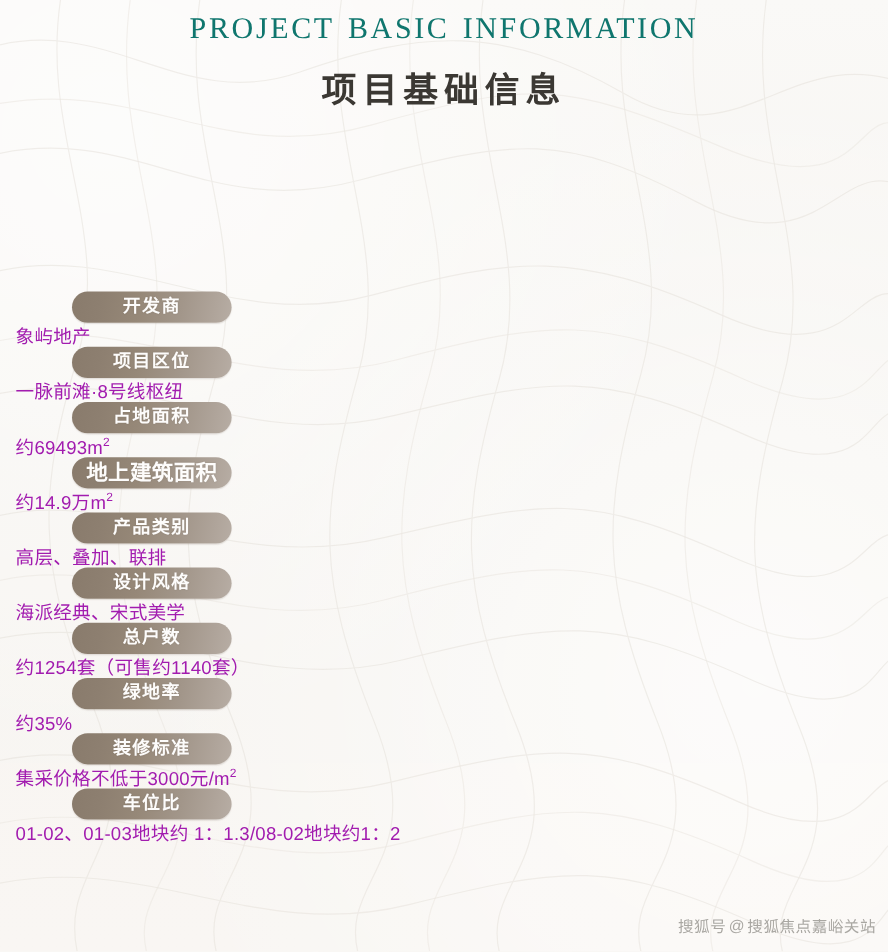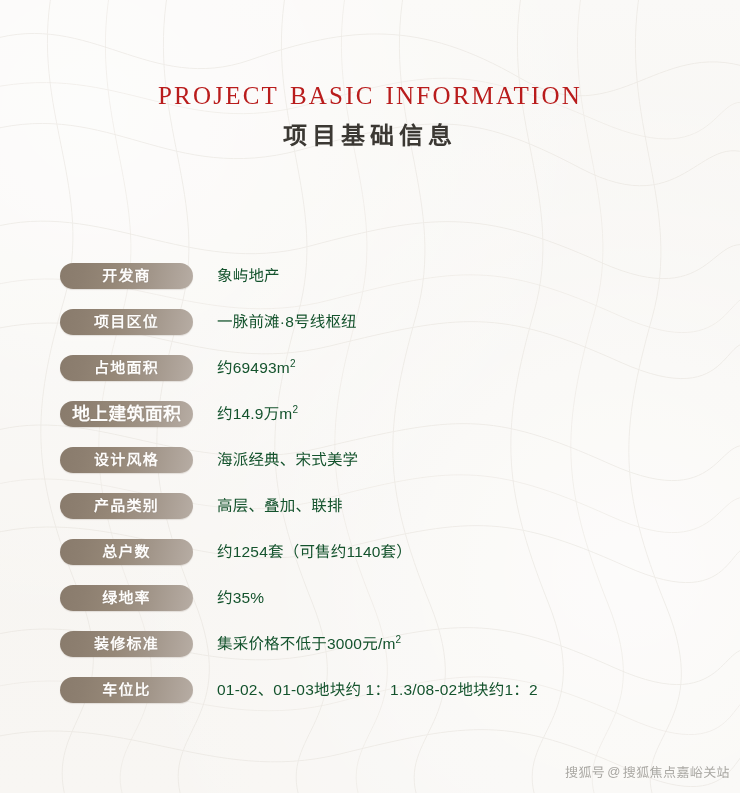--- a/index.html
+++ b/index.html
@@ -41,54 +41,54 @@
 
   
   .header {
     position: absolute;
     left: 0;
     top: 0;
     width: 740px;
     text-align: center;
   }
   .title-en {
-    margin-top: 72px;
     font-family: "Liberation Serif", "DejaVu Serif", serif;
     font-size: 35px;
     line-height: 42px;
-    color: #b91c1c;
+    color: #0f766e;
     letter-spacing: 2.2px;
     font-variant: small-caps;
     text-transform: lowercase;
     white-space: nowrap;
     font-weight: 400;
   }
   .title-cn {
-    margin-top: 0;
+    margin-top: 12px;
     font-family: "Liberation Serif", "DejaVu Serif", serif;
-    font-size: 24px;
+    font-size: 29px;
     line-height: 44px;
     color: #3b3833;
     letter-spacing: 5px;
     font-weight: 700;
     white-space: nowrap;
   }
 
   
   .info-list {
     position: absolute;
     left: 0;
     top: 243px;
     width: 740px;
   }
   .info-row {
     position: relative;
     height: 46px;
     display: flex;
-    align-items: flex-end;
+    align-items: flex-start;
+    flex-direction: column;
   }
   .pill {
     position: relative;
     flex: 0 0 auto;
     margin-left: 60px;
     width: 133px;
     height: 26px;
     border-radius: 13px;
     background: linear-gradient(100deg,
         #897b6c 0%,
@@ -111,25 +111,25 @@
     letter-spacing: 1.2px;
     line-height: 26px;
     white-space: nowrap;
     text-shadow: 0 0 1px rgba(90,80,70,0.35);
   }
   .pill-label.wide {
     font-size: 18px;
     letter-spacing: 0.2px;
   }
   .value {
-    margin-left: 24px;
+    margin-left: 13px;
     font-family: "Liberation Sans", "DejaVu Sans", sans-serif;
     font-size: 15.5px;
     line-height: 26px;
-    color: #14532d;
+    color: #a21caf;
     white-space: nowrap;
     letter-spacing: 0.2px;
   }
   .value sup {
     font-size: 10px;
     line-height: 0;
     vertical-align: super;
   }
 
   
@@ -224,30 +224,30 @@
       <div class="pill">
         <span class="pill-label wide">地上建筑面积</span>
       </div>
       <div class="value">
         <span>约14.9万m</span><sup>2</sup>
       </div>
     </div>
 
     <div class="info-row">
       <div class="pill">
+        <span class="pill-label">产品类别</span>
+      </div>
+      <div class="value">高层、叠加、联排</div>
+    </div>
+
+    <div class="info-row">
+      <div class="pill">
         <span class="pill-label">设计风格</span>
       </div>
       <div class="value">海派经典、宋式美学</div>
-    </div>
-
-    <div class="info-row">
-      <div class="pill">
-        <span class="pill-label">产品类别</span>
-      </div>
-      <div class="value">高层、叠加、联排</div>
     </div>
 
     <div class="info-row">
       <div class="pill">
         <span class="pill-label">总户数</span>
       </div>
       <div class="value">约1254套（可售约1140套）</div>
     </div>
 
 

